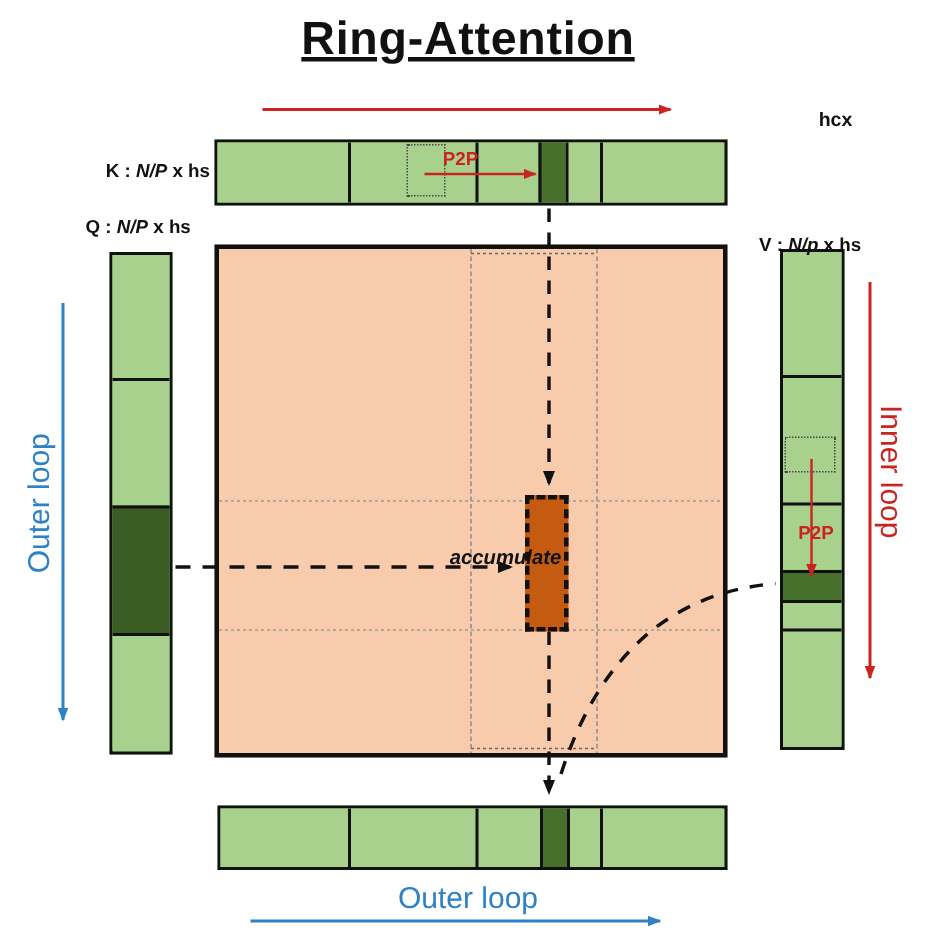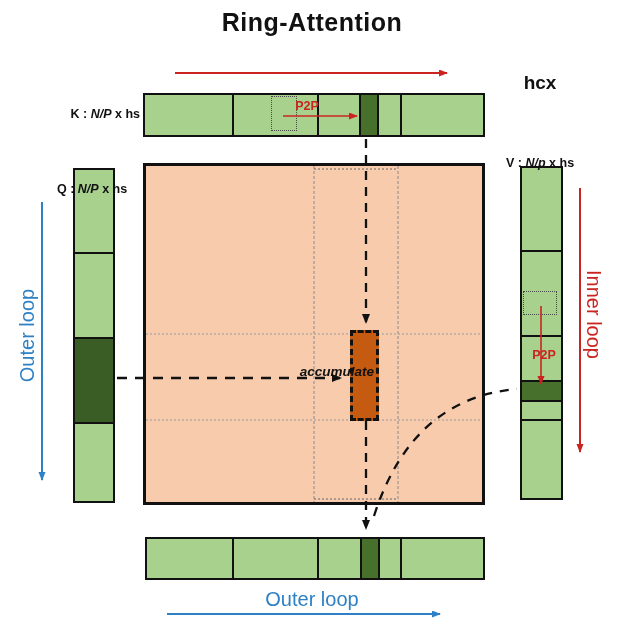--- a/index.html
+++ b/index.html
@@ -87,30 +87,30 @@
     <line x1="541" y1="306" x2="541" y2="384" stroke-width="1.6" marker-end="url(#ar-red)" style="stroke: rgb(203, 36, 32);"></line>
 
     <line x1="366" y1="139" x2="366" y2="322" stroke-width="2.3" stroke-dasharray="9 7" marker-end="url(#ar-black)" style="stroke: rgb(17, 17, 17);"></line>
     <line x1="366" y1="421" x2="366" y2="528" stroke-width="2.3" stroke-dasharray="9 7" marker-end="url(#ar-black)" style="stroke: rgb(17, 17, 17);"></line>
     <line x1="117" y1="378" x2="340" y2="378" stroke-width="2.3" stroke-dasharray="10 8" marker-end="url(#ar-black)" style="stroke: rgb(17, 17, 17);"></line>
     <path d="M 374,516 Q 412,398 517,389" fill="none" stroke-width="2.3" stroke-dasharray="9 8" style="stroke: rgb(17, 17, 17);"></path>
   </svg>
 
   <div class="abs" style="left: 350px; top: 330px; width: 29px; height: 91px; border: 3px dashed rgb(17, 17, 17); box-sizing: border-box; background: rgb(197, 90, 17);"></div>
 
-  <div class="lbl bold center" style="left:162px;top:8px;width:300px;font-size:25px;letter-spacing:0.5px;">Ring-Attention</div>
+  <div class="lbl bold center" style="left:162px;top:8px;width:300px;font-size:31px;letter-spacing:0.5px;text-decoration:underline;">Ring-Attention</div>
 
 
-  <div class="lbl bold center" style="left:510px;top:72px;width:60px;font-size:19px;">hcx</div>
+  <div class="lbl bold center" style="left:527px;top:72px;width:60px;font-size:13px;">hcx</div>
 
   <div class="lbl bold" style="left:40px;top:107px;width:100px;font-size:12.5px;text-align:right;">
     <span>K : </span><span style="font-style:italic">N/P</span><span> x hs</span>
   </div>
 
-  <div class="lbl bold" style="left:57px;top:144px;font-size:12.5px;margin-top:38px;">
+  <div class="lbl bold" style="left:57px;top:144px;font-size:12.5px;">
     <span>Q : </span><span style="font-style:italic">N/P</span><span> x hs</span>
   </div>
 
   <div class="lbl bold" style="left:506px;top:156px;font-size:12.5px;">
     <span>V : </span><span style="font-style:italic">N/p</span><span> x hs</span>
   </div>
 
   <div class="lbl bold center" style="left: 286px; top: 99px; width: 42px; font-size: 12.5px; color: rgb(203, 36, 32);">P2P</div>
 
   <div class="lbl bold center" style="left: 523px; top: 348px; width: 42px; font-size: 12.5px; color: rgb(203, 36, 32);">P2P</div>

